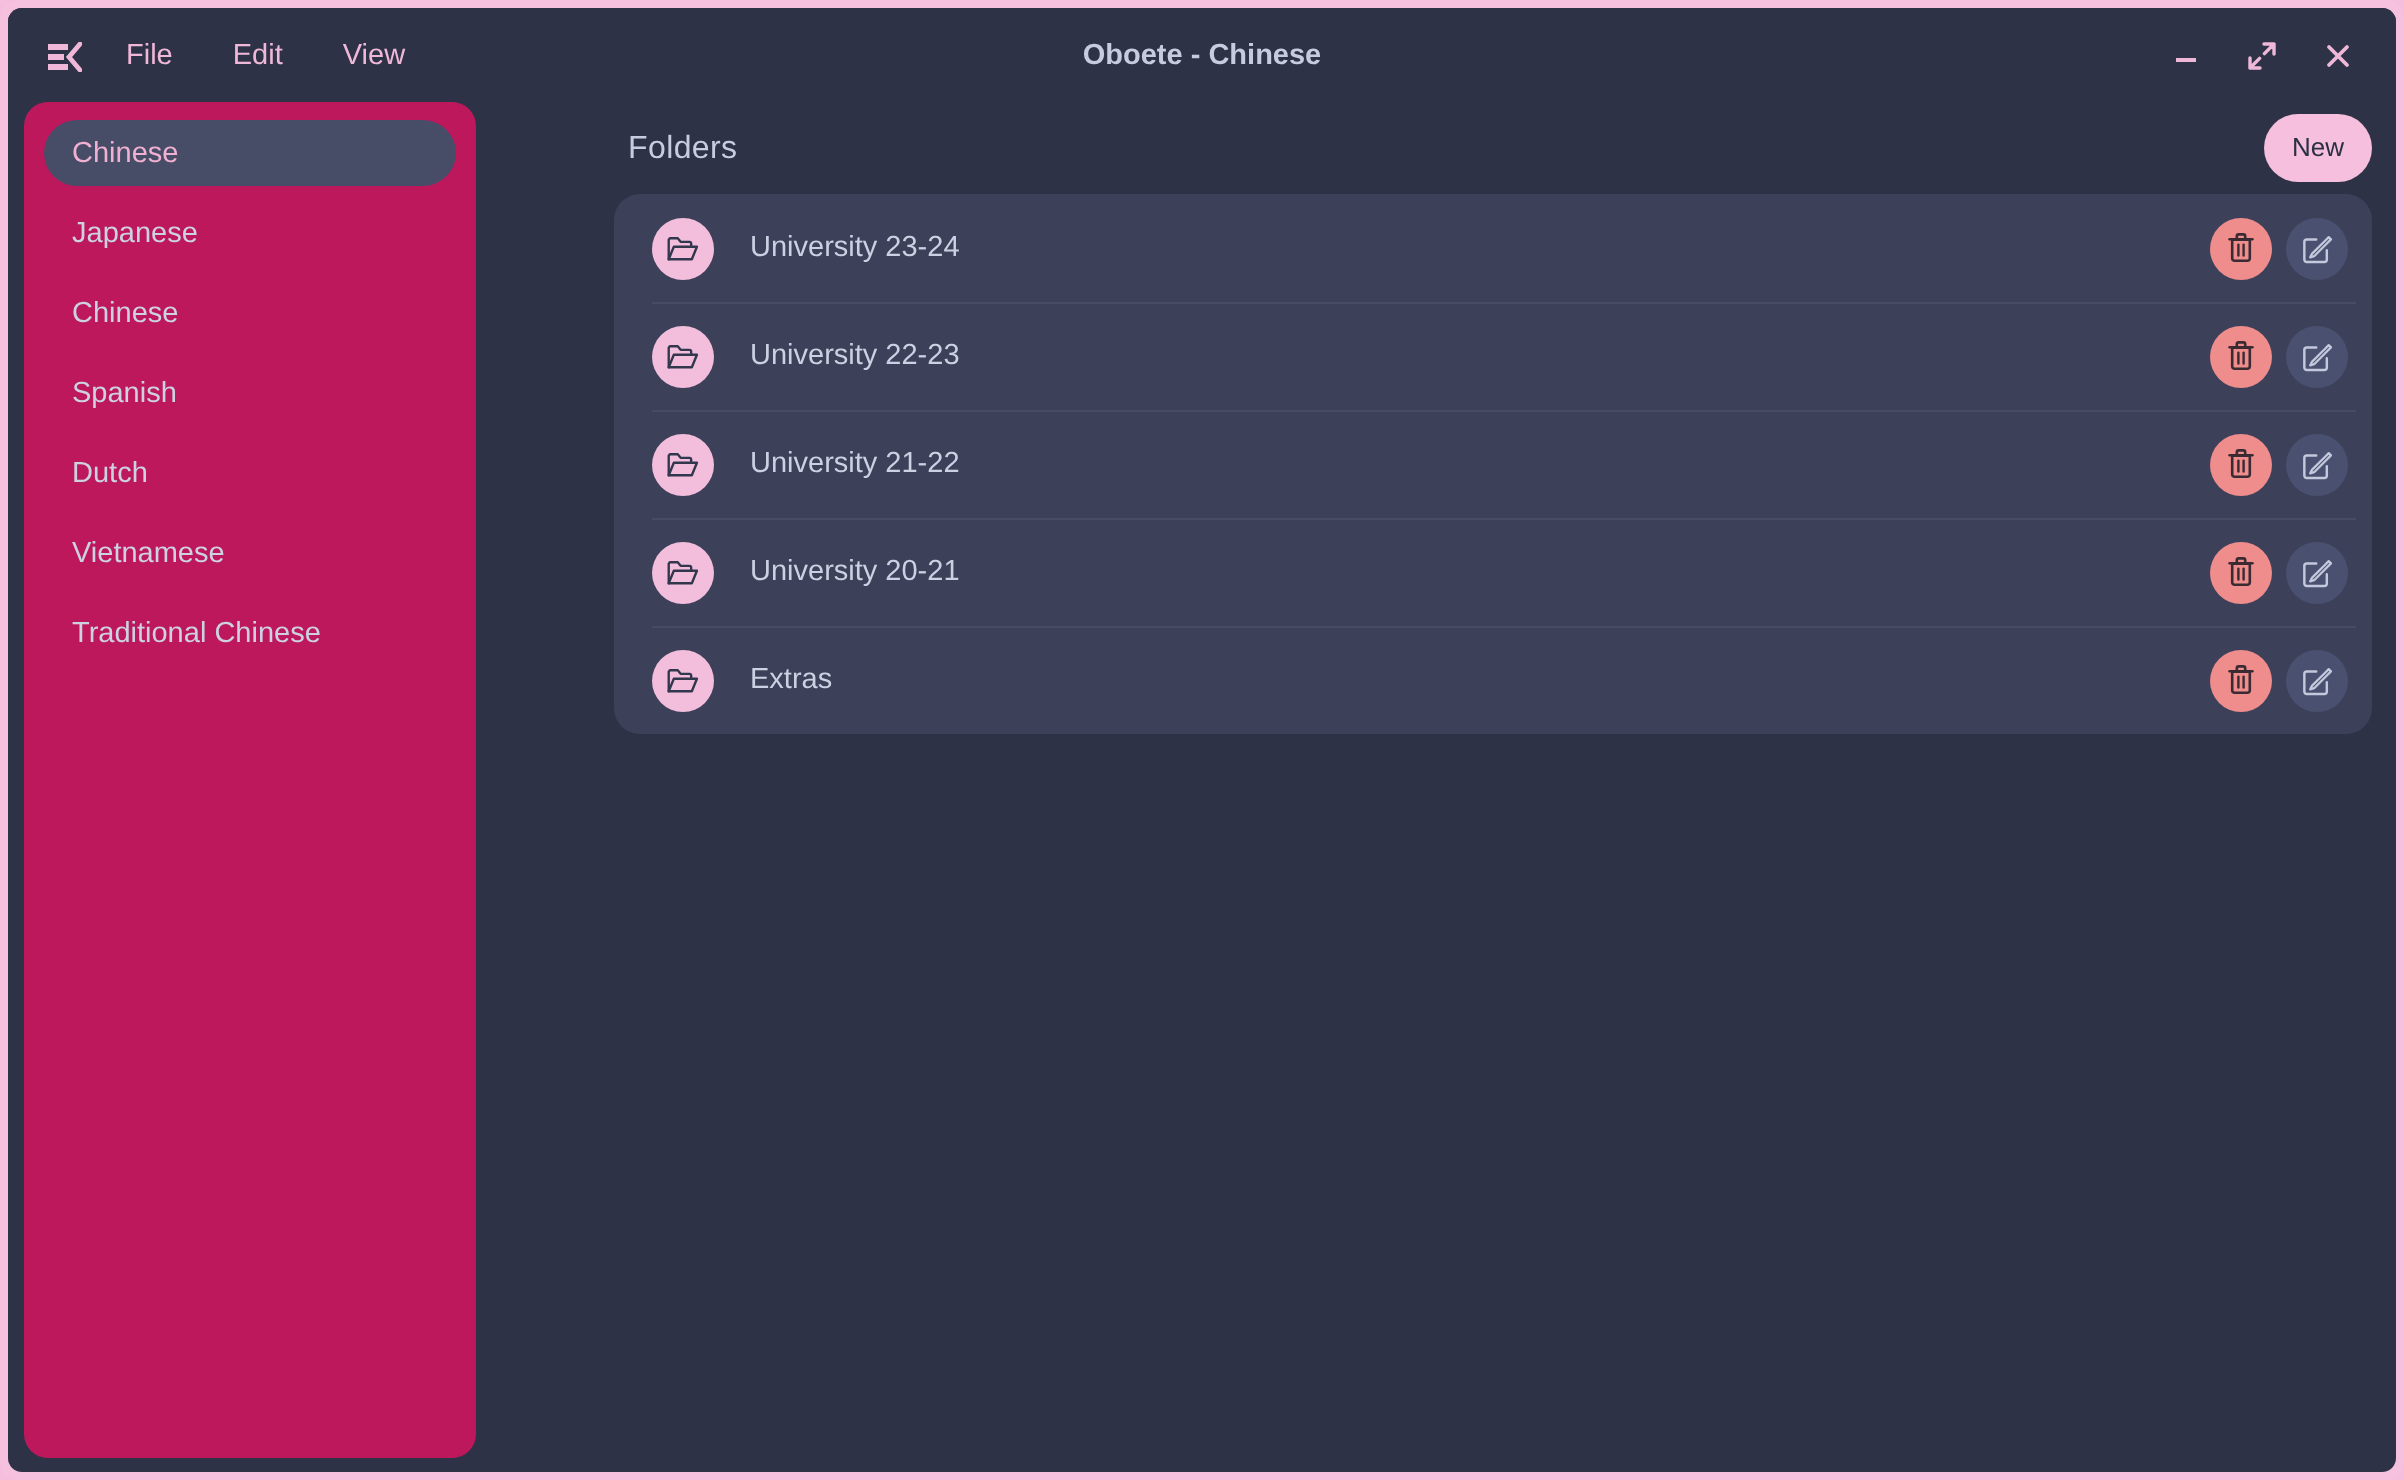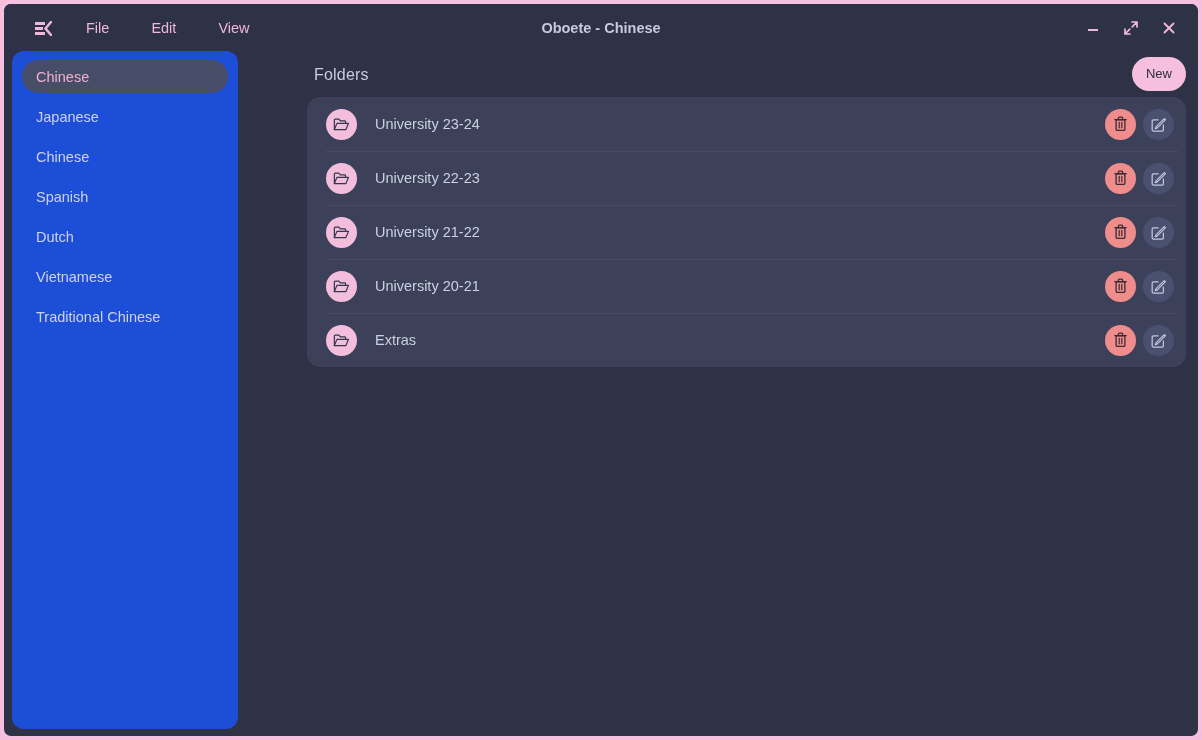--- a/index.html
+++ b/index.html
@@ -43,22 +43,22 @@
     width: 100%;
     height: 48px;
     box-sizing: border-box;
     display: flex;
     align-items: center;
     background: #2e3247;
   }
   .hb-left {
     display: flex;
     align-items: center;
-    gap: 16px;
-    padding-left: 25px;
+    gap: 4px;
+    padding-left: 14px;
     flex: 0 0 auto;
   }
   .menu-icon-btn {
     width: 28px;
     height: 28px;
     display: flex;
     align-items: center;
     justify-content: center;
     border-radius: 6px;
     cursor: pointer;
@@ -101,21 +101,21 @@
   }
 
   
   .sidebar {
     position: absolute;
     left: 8px;
     top: 47px;
     width: 226px;
     height: 678px;
     box-sizing: border-box;
-    background: #1d4ed8;
+    background: #be185d;
     border-radius: 12px;
     padding: 9px 10px 0 10px;
   }
   .side-item {
     height: 33px;
     display: flex;
     align-items: center;
     padding: 0 14px;
     border-radius: 17px;
     color: #cdd2e3;

